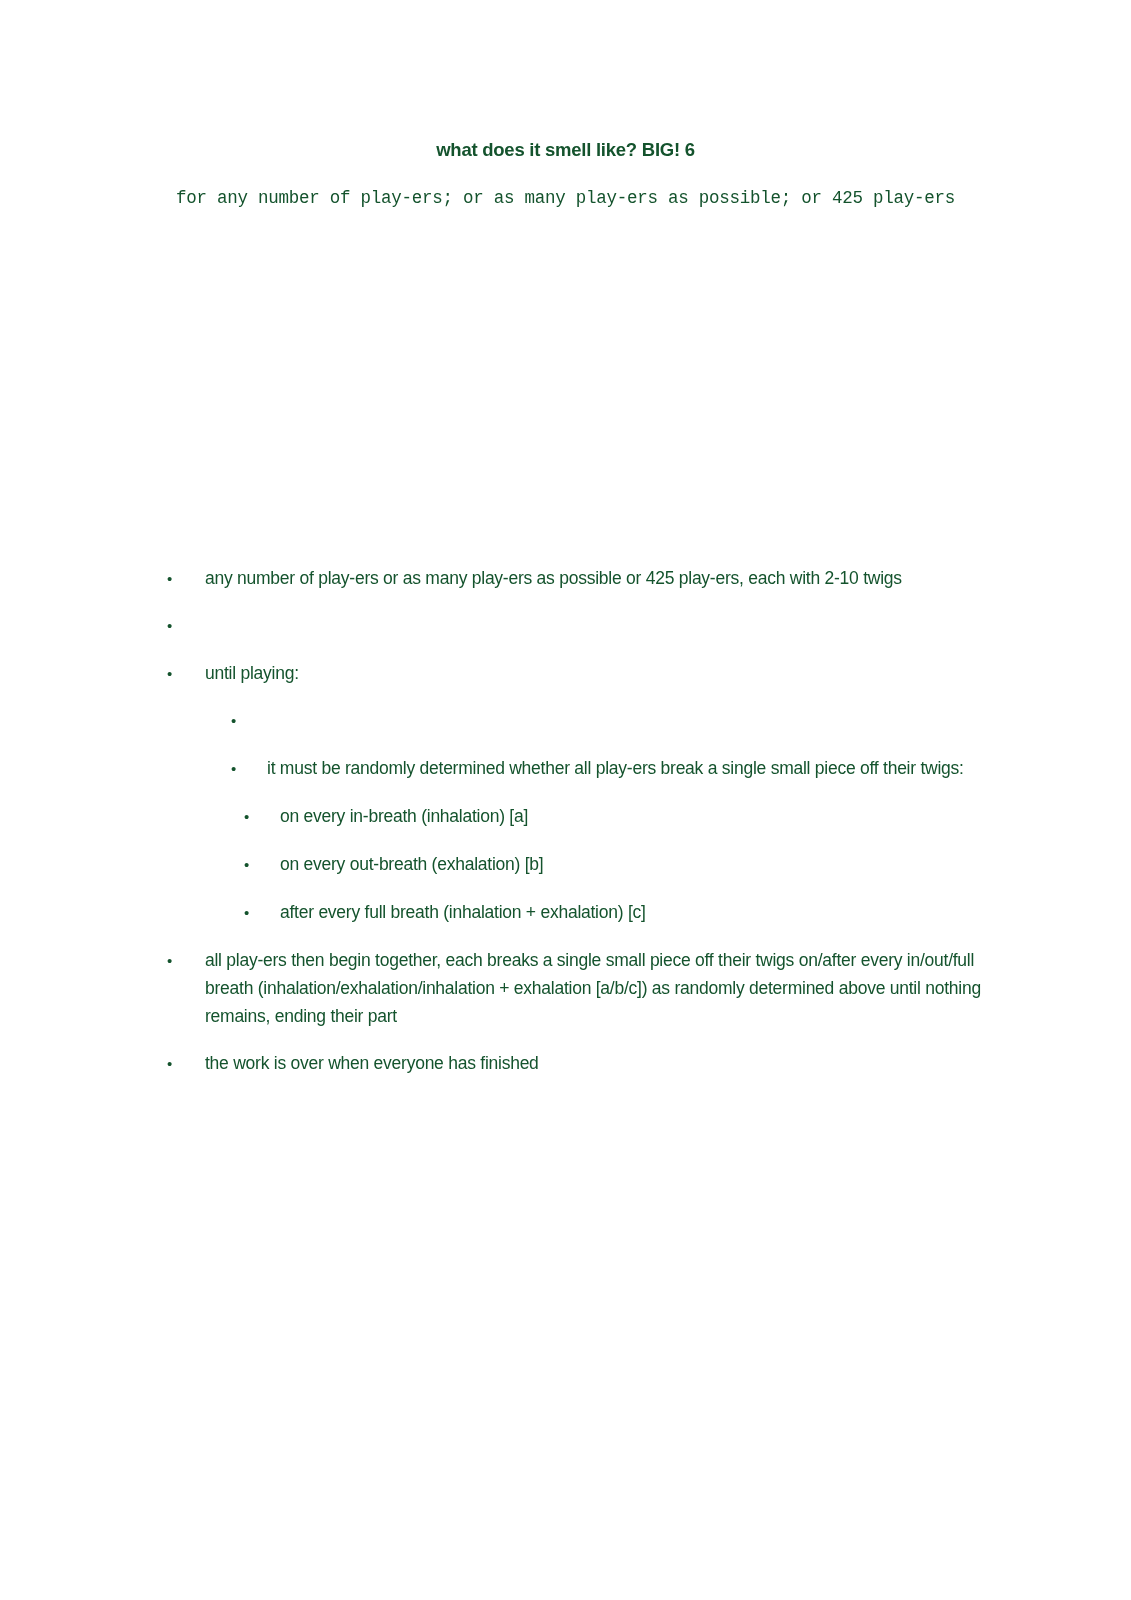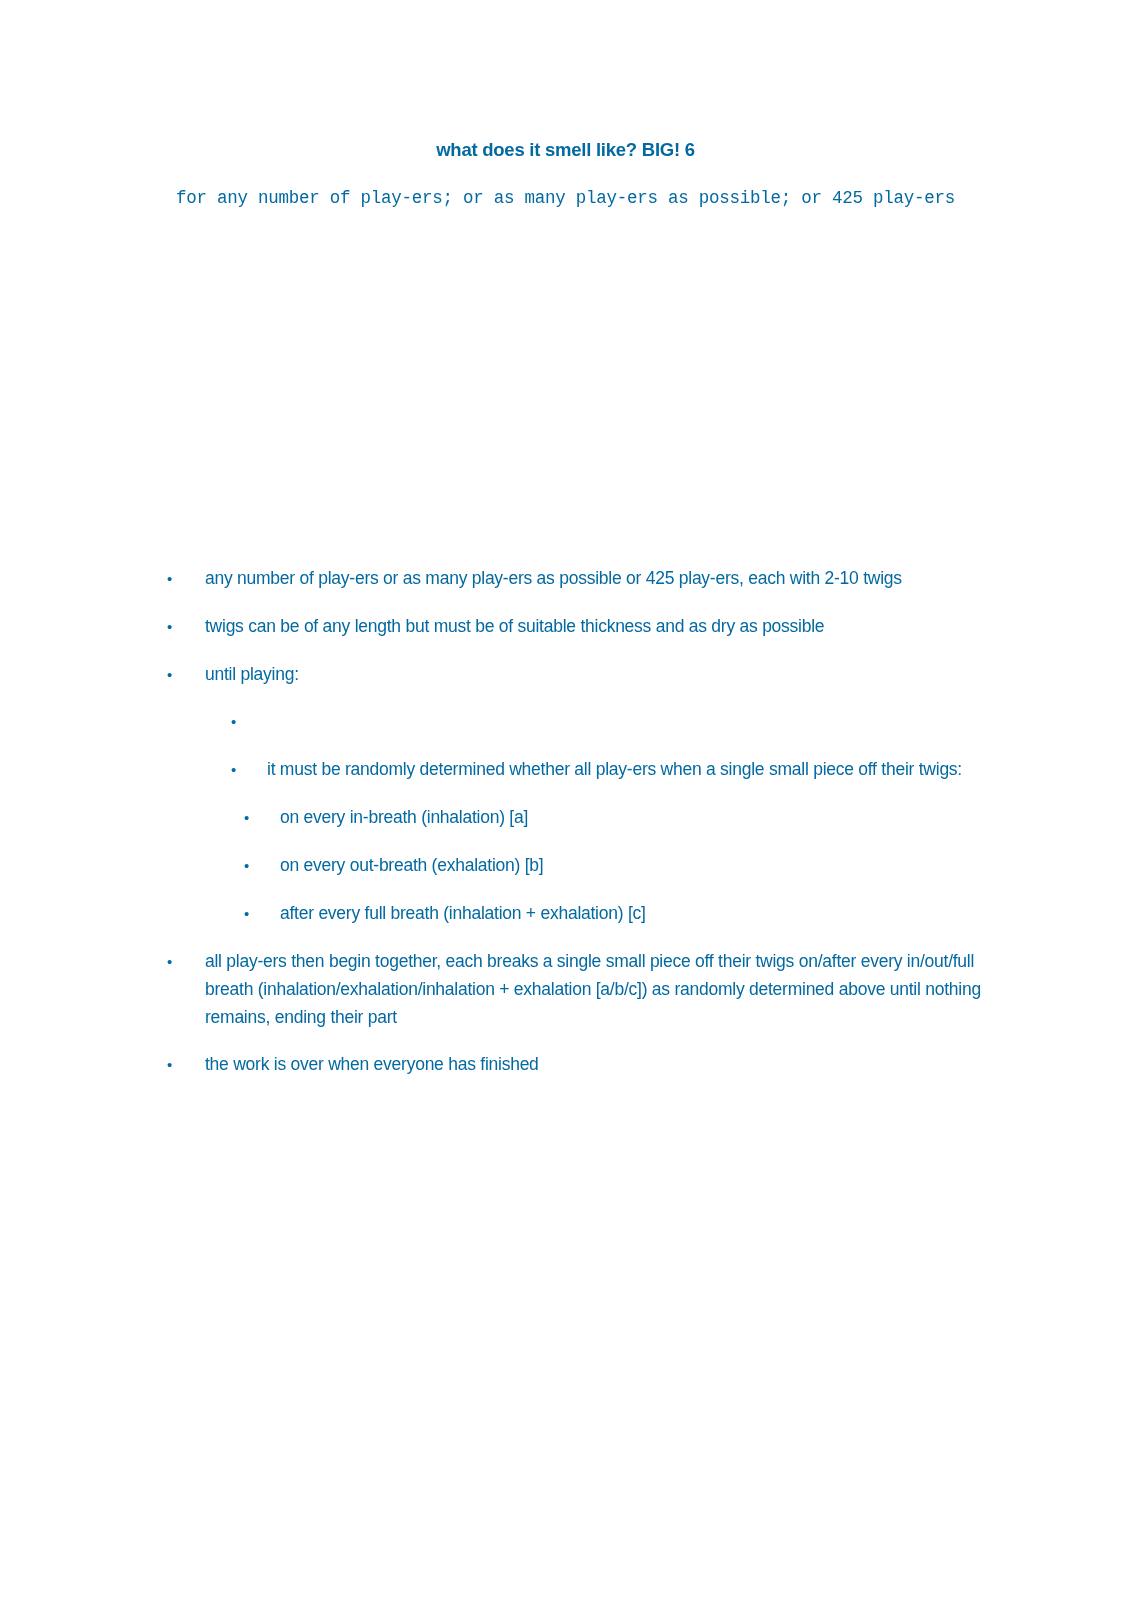--- a/index.html
+++ b/index.html
@@ -5,21 +5,21 @@
   html, body {
     margin: 0;
     padding: 0;
     background: #ffffff;
   }
   .page {
     position: relative;
     width: 1131px;
     height: 1600px;
     background: #ffffff;
-    color: #0369a1;
+    color: #14532d;
     font-family: "Liberation Sans", sans-serif;
     font-size: 17.5px;
     letter-spacing: -0.25px;
     line-height: 28px;
     overflow: hidden;
   }
   .doc-header {
     position: absolute;
     top: 136px;
     left: 137px;
@@ -73,32 +73,31 @@
     <p class="doc-subtitle">for any number of play-ers; or as many play-ers as possible; or 425 play-ers</p>
   </div>
 
   <div class="doc-list" id="bullet-list">
       <div class="li lvl-1">
         <span class="bullet">•</span>
         <span class="li-text">any number of play-ers or as many play-ers as possible or 425 play-ers, each with 2-10 twigs</span>
       </div>
       <div class="li lvl-1">
         <span class="bullet">•</span>
-        <span class="li-text">twigs can be of any length but must be of suitable thickness and as dry as possible</span>
       </div>
       <div class="li lvl-1">
         <span class="bullet">•</span>
         <span class="li-text">until playing:</span>
       </div>
       <div class="li lvl-2">
         <span class="bullet">•</span>
       </div>
       <div class="li lvl-2">
         <span class="bullet">•</span>
-        <span class="li-text">it must be randomly determined whether all play-ers when a single small piece off their twigs:</span>
+        <span class="li-text">it must be randomly determined whether all play-ers break a single small piece off their twigs:</span>
       </div>
       <div class="li lvl-3">
         <span class="bullet">•</span>
         <span class="li-text">on every in-breath (inhalation) [a]</span>
       </div>
       <div class="li lvl-3">
         <span class="bullet">•</span>
         <span class="li-text">on every out-breath (exhalation) [b]</span>
       </div>
       <div class="li lvl-3">

